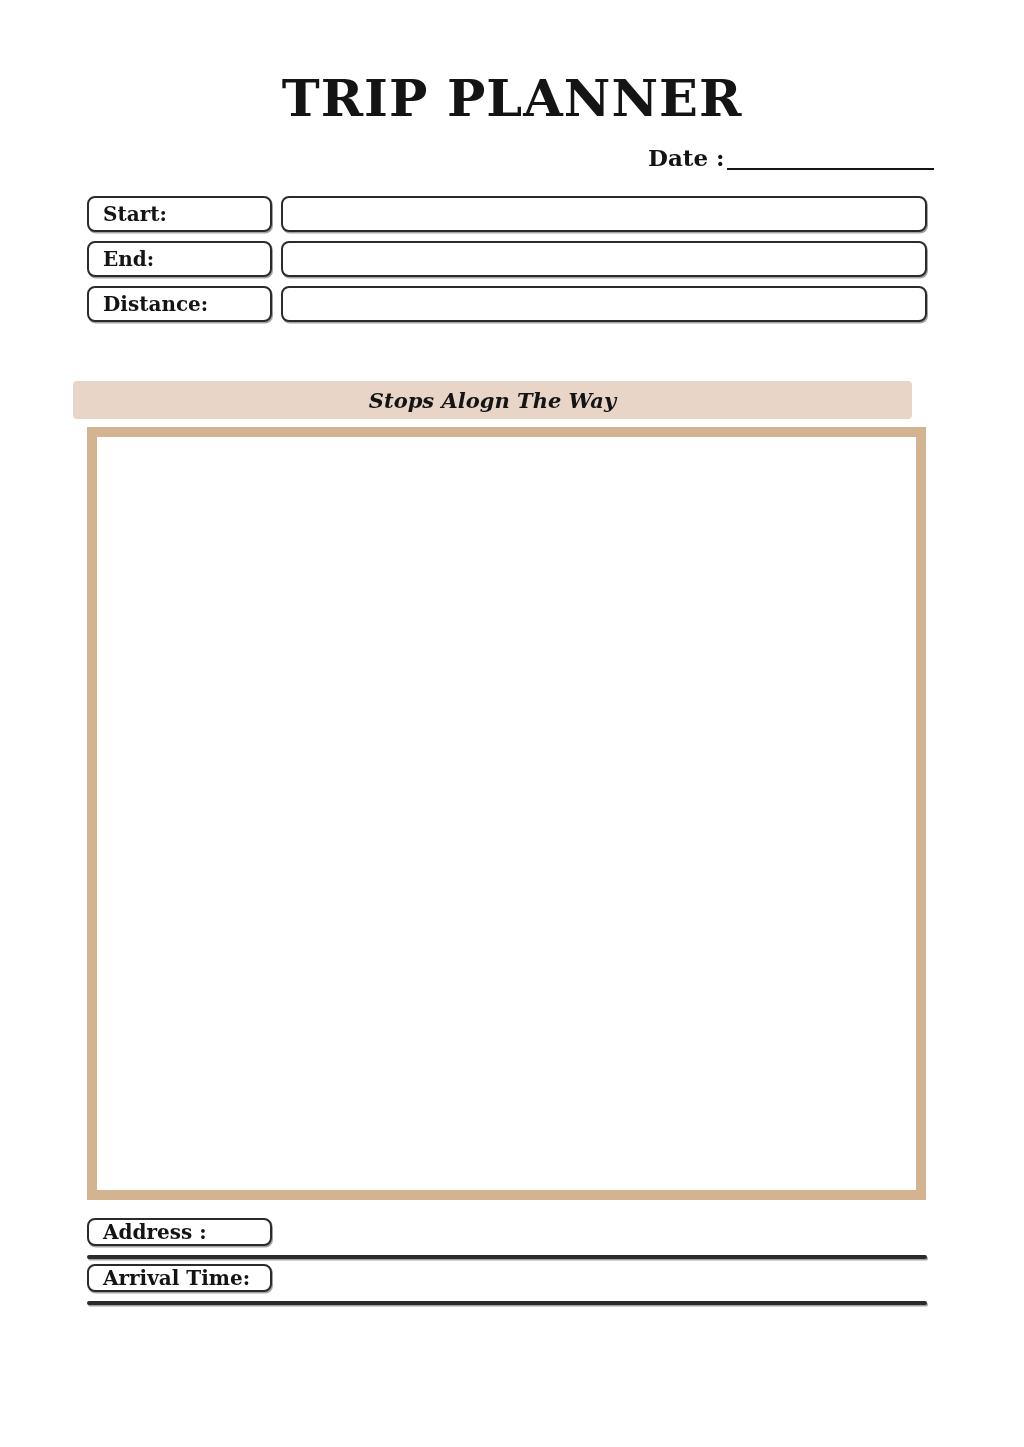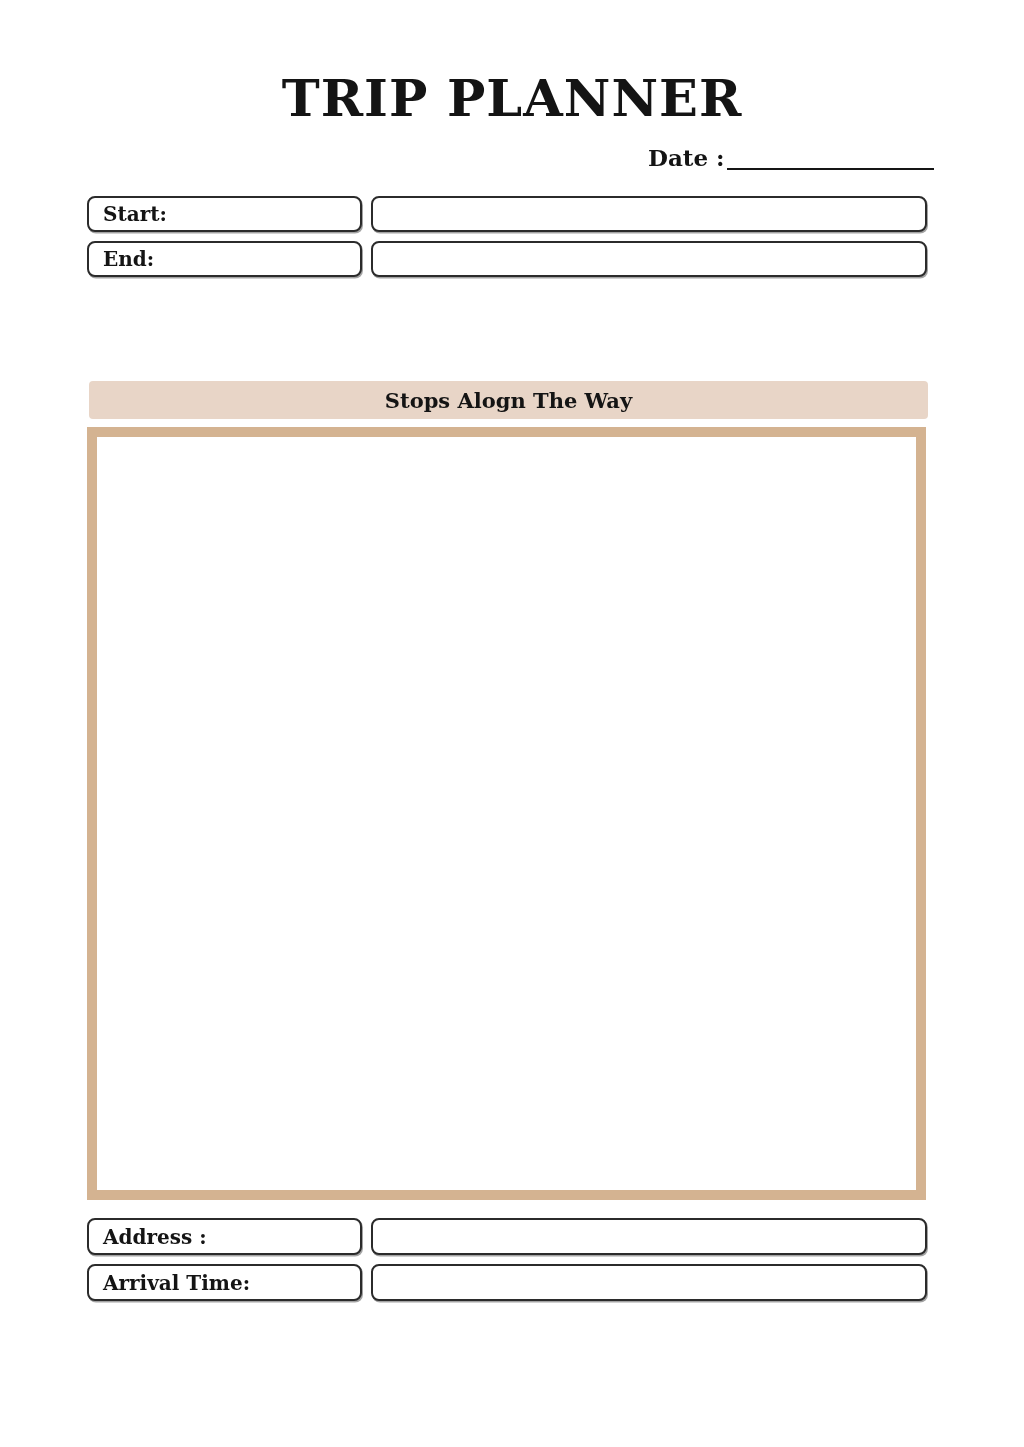--- a/index.html
+++ b/index.html
@@ -43,49 +43,50 @@
     position: absolute;
     left: 87px;
     width: 840px;
     display: flex;
     flex-direction: column;
     gap: 9px;
   }
   .fields-top { top: 196px; }
   .fields-bottom { top: 1218px; }
   .frow { display: flex; gap: 9px; height: 36px; }
-  .fields-bottom .frow { height: 37px; }
+  .fields-bottom .frow { height: 37px; flex-direction: column; }
   .label-box, .value-box {
     background: #ffffff;
     border: 2px solid var(--field-border, #2b2b2b);
     border-radius: 8px;
     box-sizing: border-box;
     box-shadow: 1px 1.5px 0 rgba(50, 50, 50, 0.45);
   }
   .label-box {
-    width: 275px;
+    width: 185px;
     display: flex;
     align-items: center;
     padding-left: 14px;
     font-weight: bold;
     font-size: 20px;
   }
   .value-box { flex: 1; }
   .banner {
     position: absolute;
-    top: 381px; left: 89px;
+    top: 381px; left: 73px;
     width: 839px; height: 38px;
     background: var(--banner-bg, #e8d5c7);
     border-radius: 4px;
     display: flex;
     align-items: center;
     justify-content: center;
     font-weight: bold;
     font-size: 21px;
     box-sizing: border-box;
+    font-style: italic;
   }
   .notes {
     position: absolute;
     top: 427px; left: 87px;
     width: 839px; height: 773px;
     border: 10px solid var(--notes-border, #d4b391);
     background: #ffffff;
     box-sizing: border-box;
   }
 </style>
@@ -103,20 +104,24 @@
 
   <div class="fields fields-top">
     <div class="frow">
       <div class="label-box">Start:</div>
       <div class="value-box"></div>
     </div>
     <div class="frow">
       <div class="label-box">End:</div>
       <div class="value-box"></div>
     </div>
+    <div class="frow">
+      <div class="label-box">Distance:</div>
+      <div class="value-box"></div>
+    </div>
   </div>
 
   <div class="banner">Stops Alogn The Way</div>
 
   <div class="notes"></div>
 
   <div class="fields fields-bottom">
     <div class="frow">
       <div class="label-box">Address :</div>
       <div class="value-box"></div>

